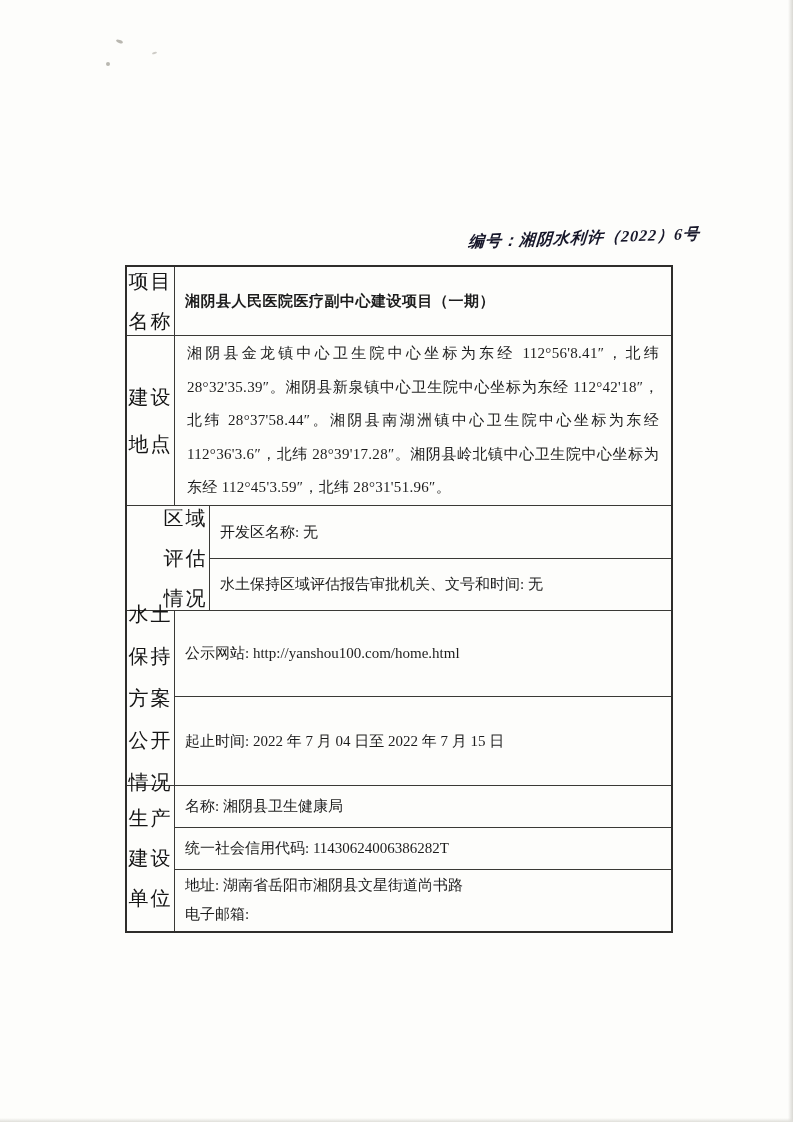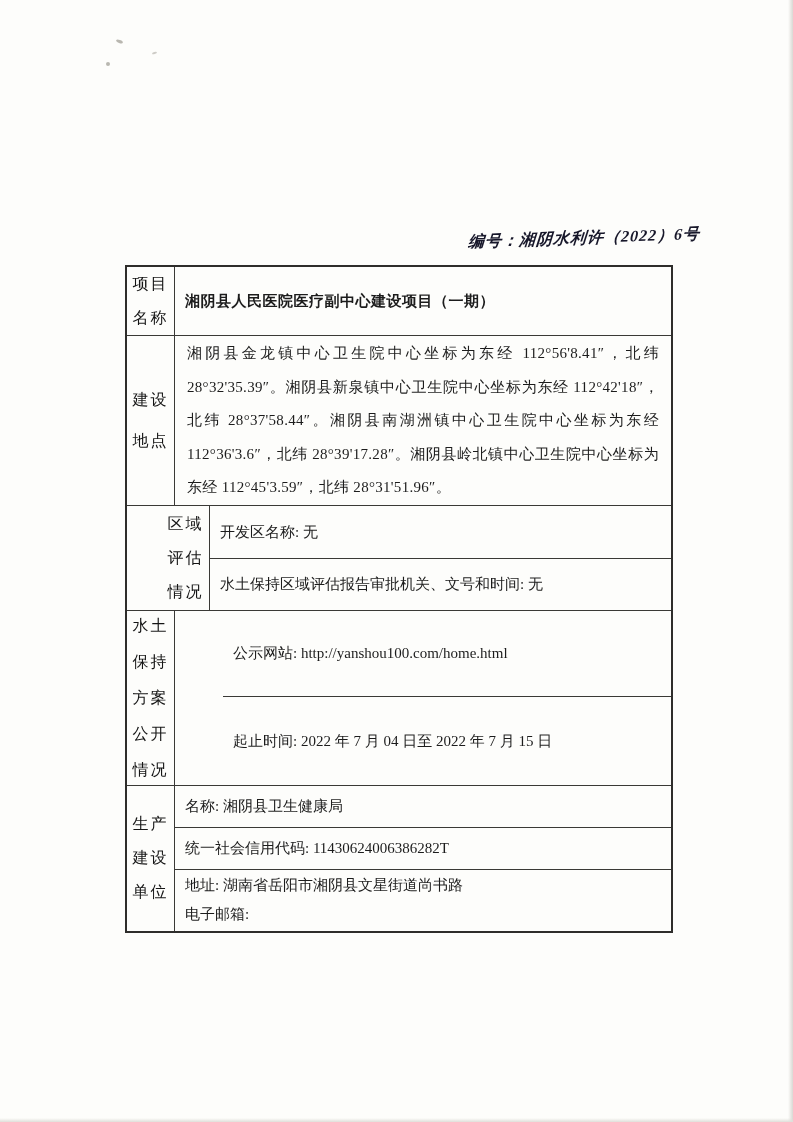--- a/index.html
+++ b/index.html
@@ -67,33 +67,33 @@
     display: flex;
     flex-direction: column;
     font-size: 15px;
   }
 
   .row { display: flex; border-bottom: 1px solid #3a3936; }
   .row:last-child { border-bottom: none; }
   .r1 { height: 69px; }
   .r2 { height: 170px; }
   .r3 { height: 105px; padding-left: 35px; }
-  .r4 { height: 175px; gap: 48px; }
+  .r4 { height: 175px; }
   .r5 { height: 145px; }
 
   .hcell {
     width: 48px;
     flex: none;
     border-right: 1px solid #3a3936;
     display: flex;
     flex-direction: column;
     align-items: center;
     justify-content: center;
     gap: 13px;
-    font-size: 16px;
+    font-size: 20px;
     color: #151515;
   }
   .hcell span { letter-spacing: 2px; white-space: nowrap; }
   .r2 .hcell { gap: 20px; }
   .r4 .hcell { gap: 15px; }
 
   .content { flex: 1 1 auto; display: flex; flex-direction: column; min-width: 0; }
 
   .subcell {
     flex: 1;

